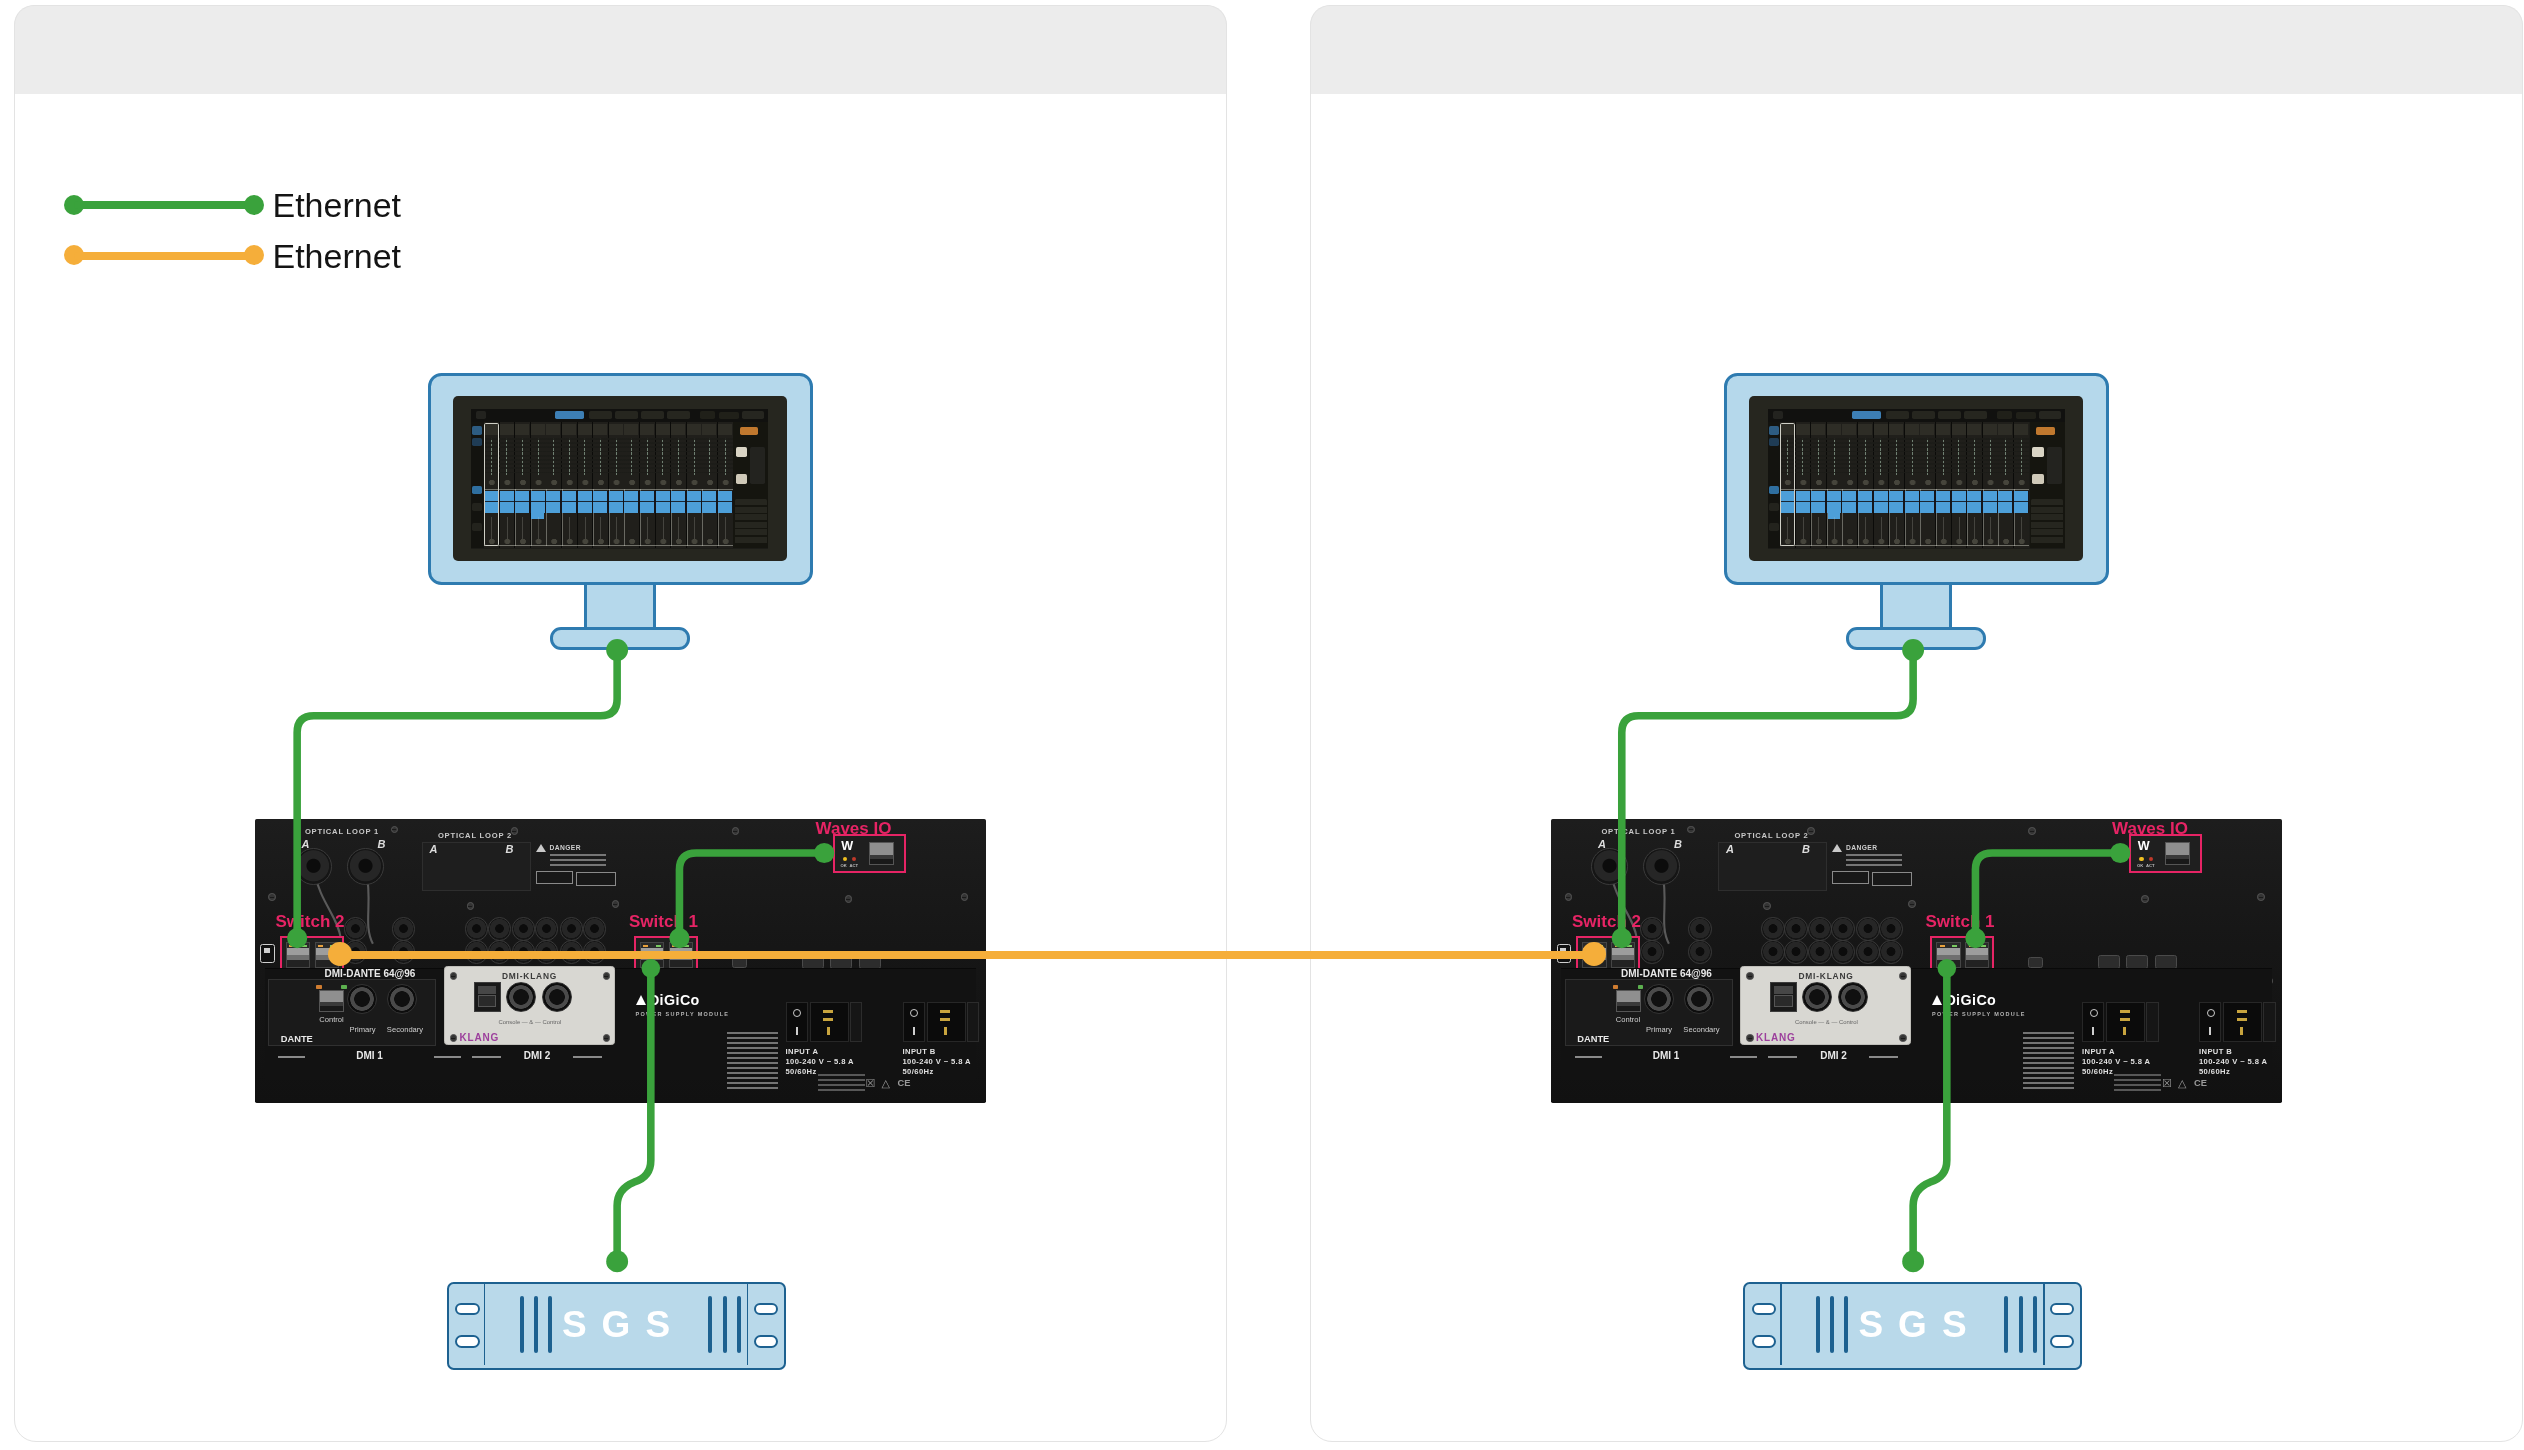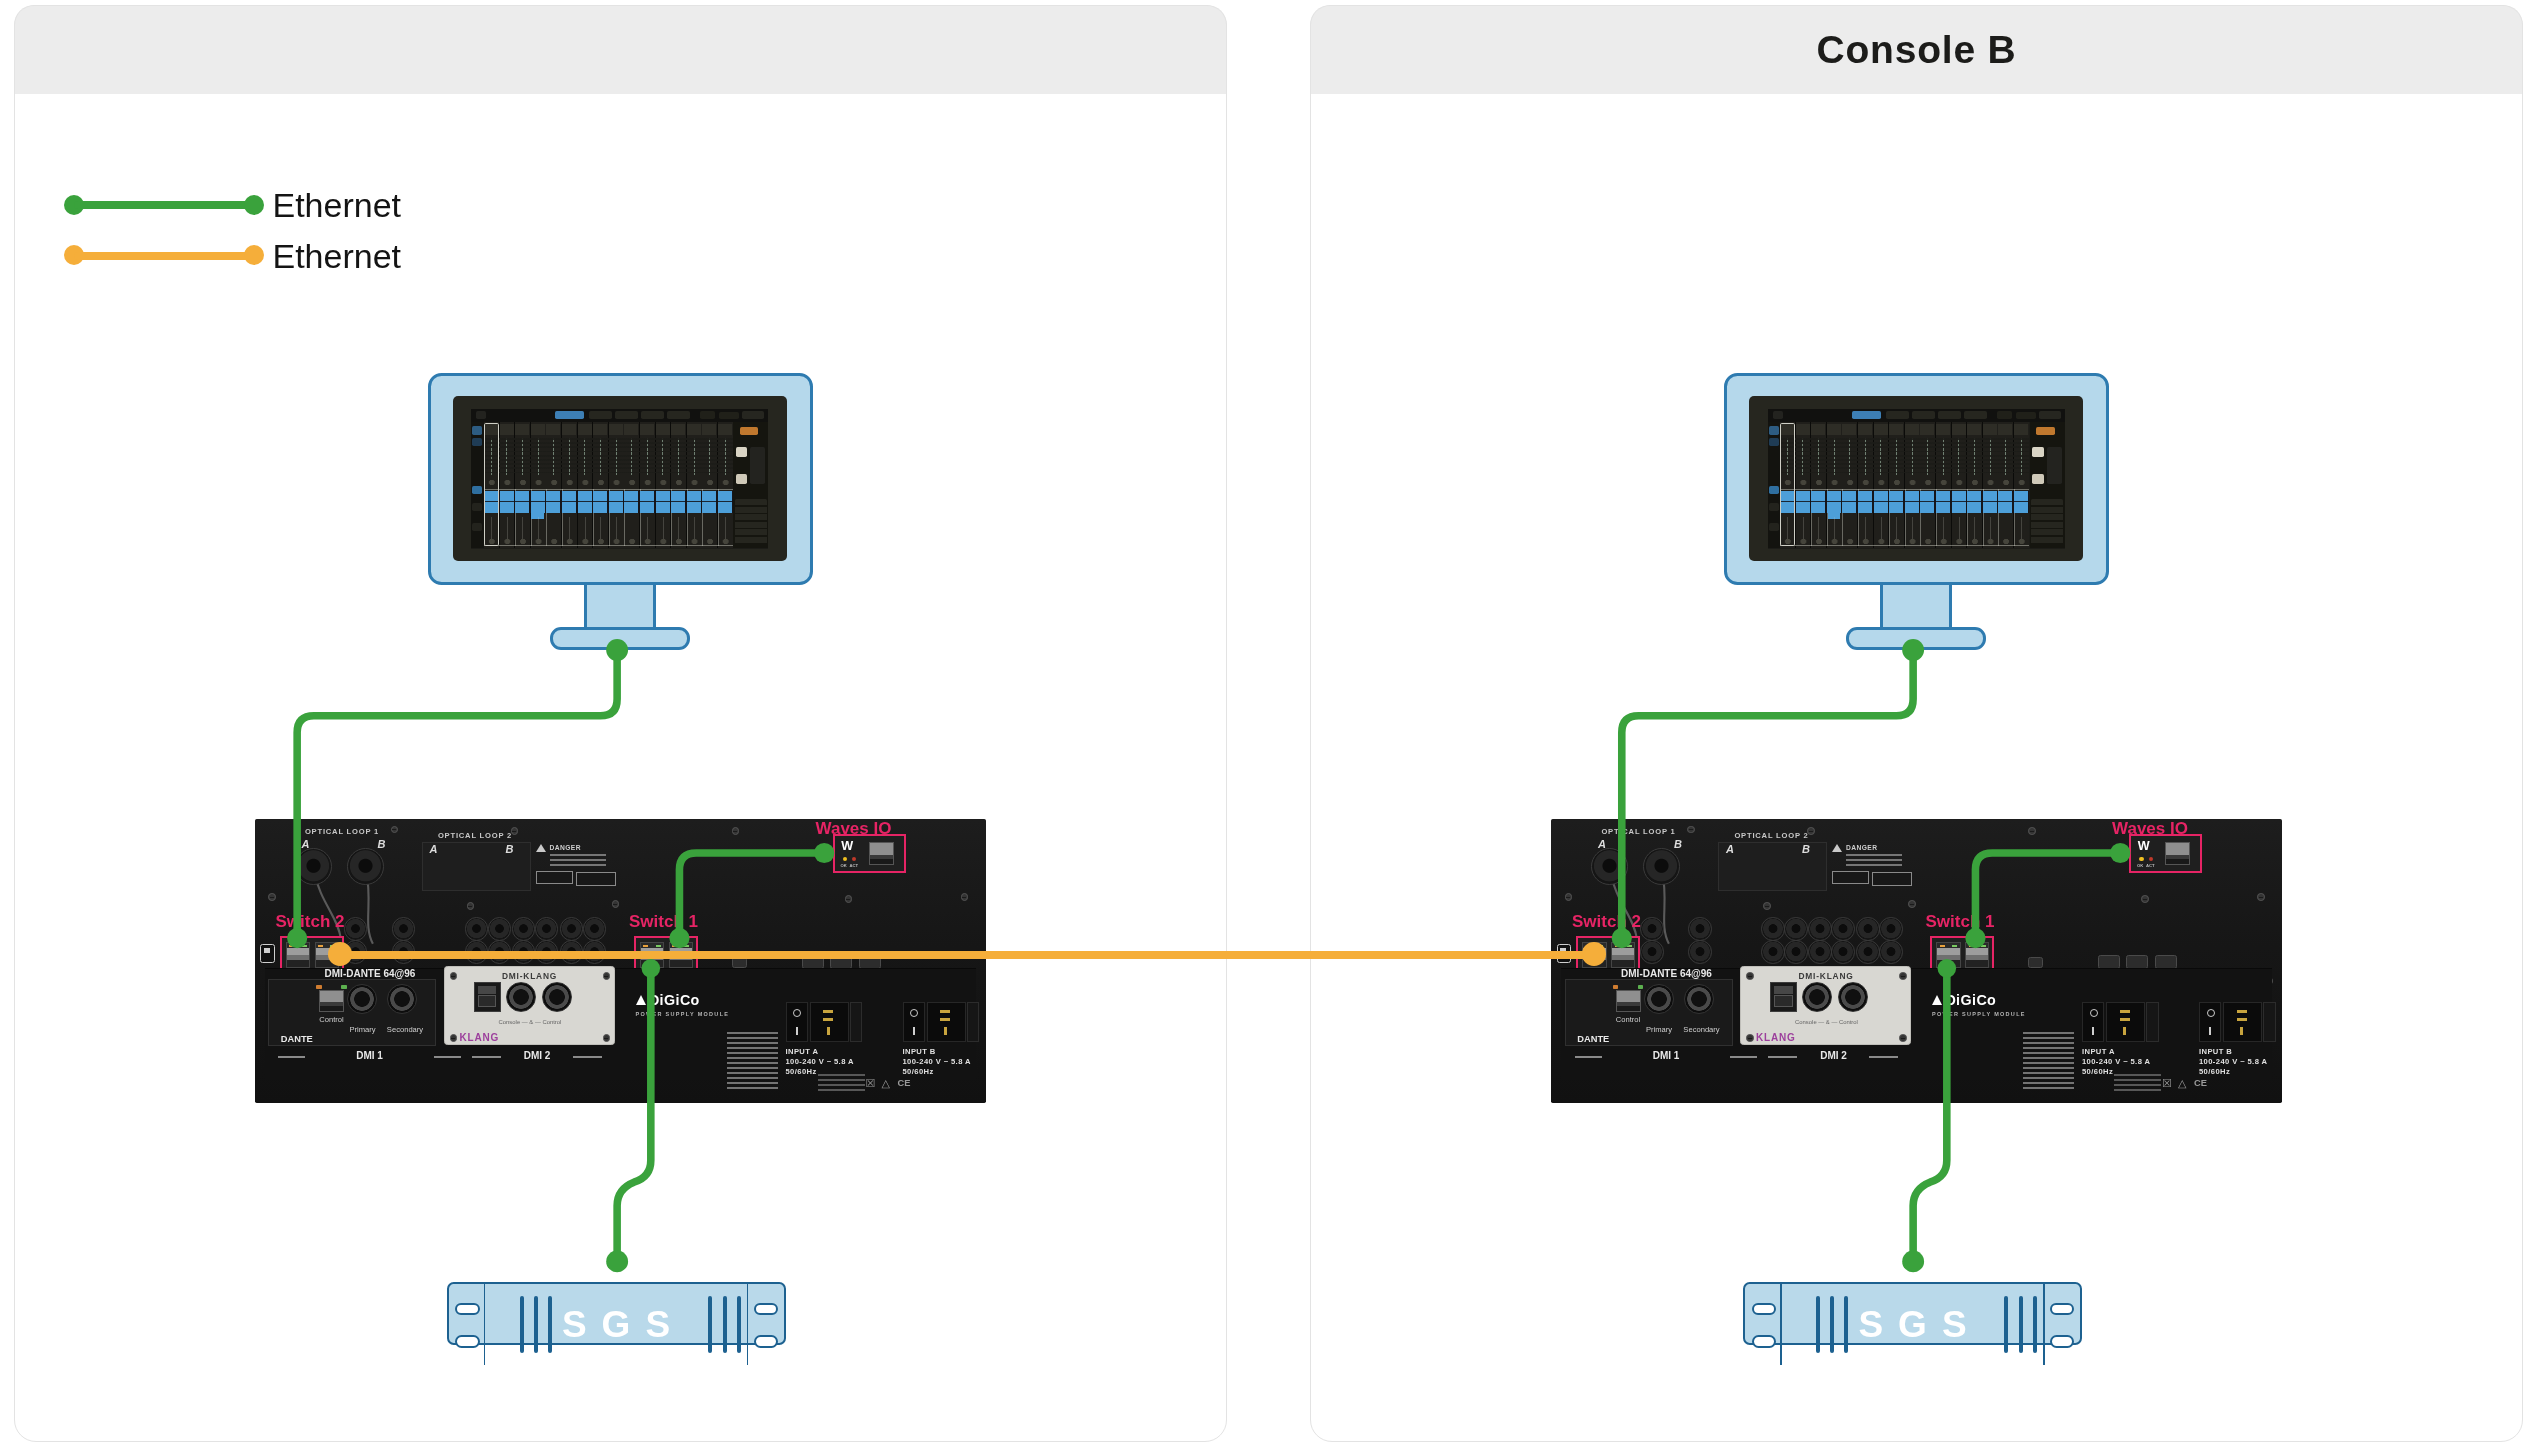--- a/index.html
+++ b/index.html
@@ -87,21 +87,21 @@
   .iecsock i{position:absolute;width:10px;height:3.4px;background:#c8a43e;left:12.6px;}
   .iecsock b{position:absolute;width:3.4px;height:8.4px;background:#c8a43e;left:16px;top:23.6px;}
   .ieclatch{position:absolute;width:12.6px;height:40px;background:#161616;border:0.8px solid #2c2c2c;box-sizing:border-box;}
   .ptxt{position:absolute;color:#e0e0e0;font-size:7.6px;font-weight:bold;letter-spacing:0.4px;}
   .cert{position:absolute;color:#9a9a9a;font-size:11px;}
   .digico{position:absolute;color:#fff;font-weight:bold;font-size:14.3px;letter-spacing:0.4px;}
   .digico:before{content:'';display:inline-block;width:0;height:0;border-left:5.9px solid transparent;
      border-right:5.9px solid transparent;border-bottom:10px solid #fff;margin-right:3.4px;}
   .digisub{position:absolute;color:#b5b5b5;font-size:5.5px;letter-spacing:1.3px;font-weight:bold;}
   
-  .sgs{position:absolute;left:433px;top:1282px;width:339px;height:63px;background:#b9d9ea;
+  .sgs{position:absolute;left:433px;top:1282px;width:339px;height:88px;background:#b9d9ea;
        border:2.9px solid #1d6190;border-radius:6.7px;box-sizing:border-box;}
   .earline{position:absolute;top:0;width:1.7px;height:81px;background:#1d6190;}
   .oval{position:absolute;width:24.4px;height:12.6px;background:#fff;border:2.5px solid #1d6190;border-radius:841px;box-sizing:border-box;}
   .slat{position:absolute;top:11.8px;width:4.2px;height:57px;background:#1d6190;border-radius:2.5px;}
   .sgslabel{position:absolute;left:0;top:0;width:100%;height:81px;line-height:81px;text-align:center;
        color:#fff;font-weight:bold;font-size:37px;letter-spacing:15px;padding-left:15px;box-sizing:border-box;}
   
   .cables{position:absolute;left:0;top:0;pointer-events:none;}
   .gc{fill:none;stroke:#3aa23c;stroke-width:9;}
   .gdot{fill:#3aa23c;}
@@ -343,21 +343,20 @@
       <circle class="gdot" cx="790" cy="1114" r="12"></circle>
       <circle class="gdot" cx="962" cy="1013" r="12"></circle>
       <circle class="gdot" cx="756" cy="1150" r="11"></circle>
       <circle class="gdot" cx="716" cy="1498" r="13"></circle>
     </svg>
   </div>
 
   <div class="console" style="left:1310px">
     <div class="card"></div>
     <div class="cardheader"></div>
-    <div class="cardtitle">Console B</div>
 
     <div class="mneck" style="left:570px;top:582px;width:72px;height:49px"></div>
     <div class="mbase" style="left:536px;top:627px;width:140px;height:23px"></div>
     <div class="monitor" style="left:414px;top:373px;width:385px;height:212px">
       <div class="mscreen" style="left:22px;top:20px;width:334px;height:165px">
         <div class="mcontent" style="left:18.5px;top:12.6px;width:297px;height:140px">
           <div class="mx-top">
             <div class="mx-b" style="left:5px;top:2.5px;width:10px;height:8.4px;background:#23231f"></div>
             <div class="mx-b" style="left:84px;top:2.5px;width:29px;height:8.4px;background:#3d7fb5"></div>
             <div class="mx-b" style="left:118px;top:2.5px;width:23px;height:8.4px;background:#26261f"></div>

